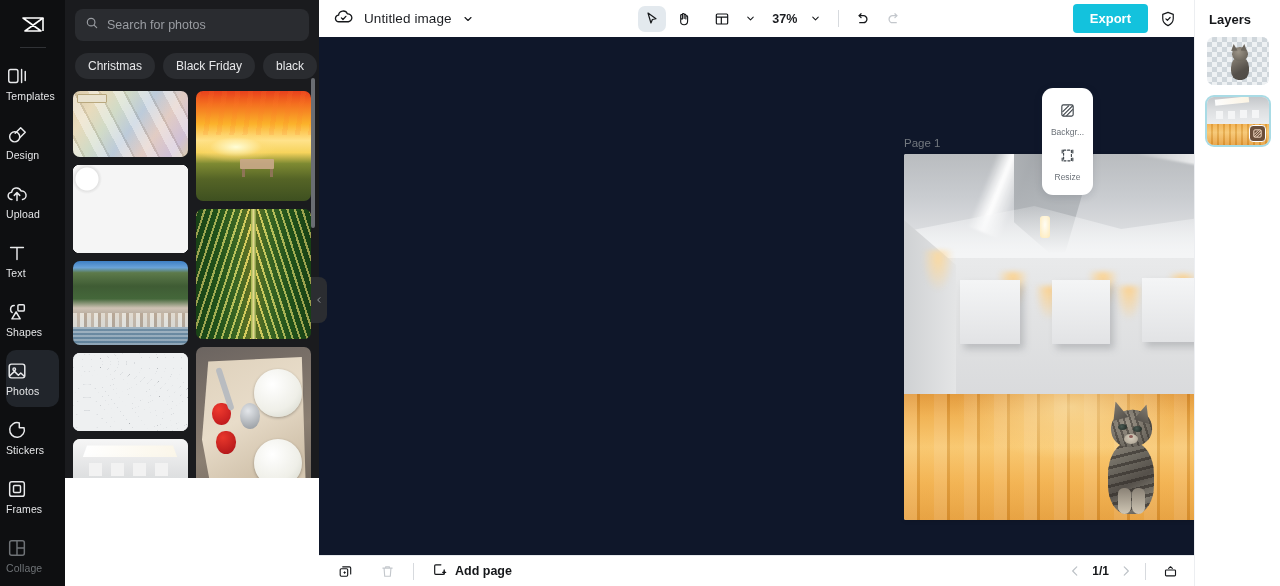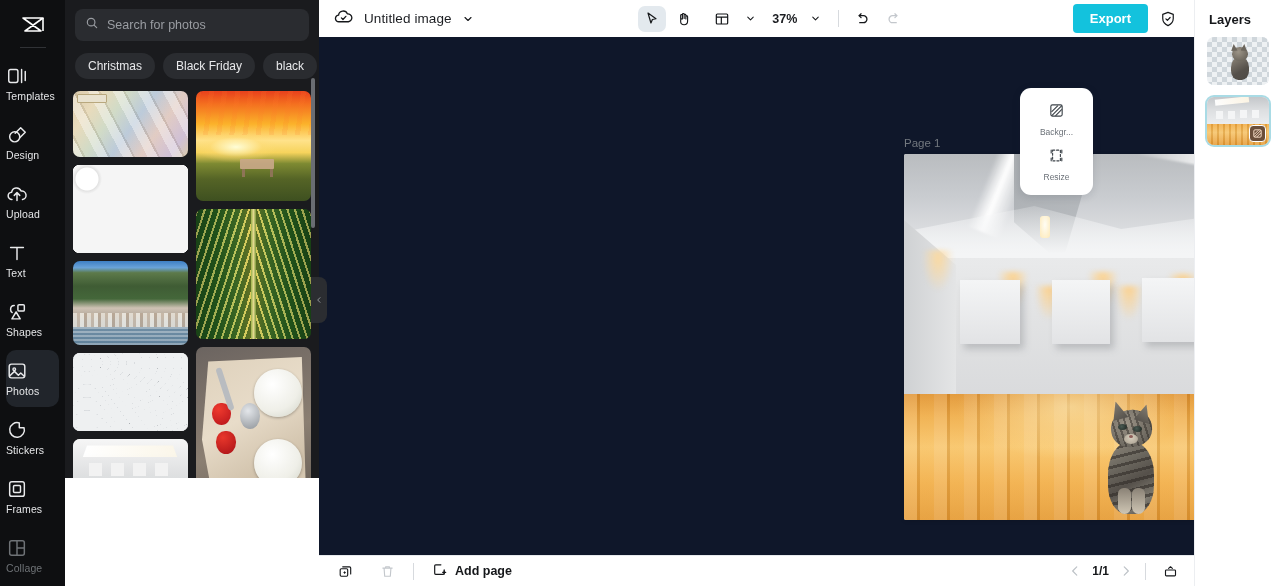--- a/index.html
+++ b/index.html
@@ -88,21 +88,21 @@
   .page-wrap { position:absolute; left:585px; top:95px; width:362px; }
   .page-head { display:flex; align-items:center; justify-content:space-between; height:22px; }
   .page-label { font-size:11.5px; color:#72787f; }
   .art {
     width:362px; height:366px; border-radius:2px; overflow:hidden; position:relative;
     box-shadow:0 1px 4px rgba(0,0,0,.13); background:#d8d9da;
   }
 
   
   .float-card {
-    position:absolute; right:101px; top:51px; width:73px;
+    position:absolute; right:101px; top:51px; width:51px;
     background:#fff; border-radius:11px; box-shadow:0 2px 9px rgba(20,30,50,.13);
     padding:9px 0 8px 0; z-index:5;
   }
   .fc-item { display:flex; flex-direction:column; align-items:center; gap:4px; padding:5px 0; cursor:pointer; }
   .fc-item .lb { font-size:8.5px; color:#6b7178; max-width:48px; text-align:center; }
 
   
   .bottombar {
     height:31px; background:#fff; display:flex; align-items:center;
     padding:0 12px 0 14px; flex:0 0 31px; border-top:1px solid #e7eaed; position:relative; z-index:4;

